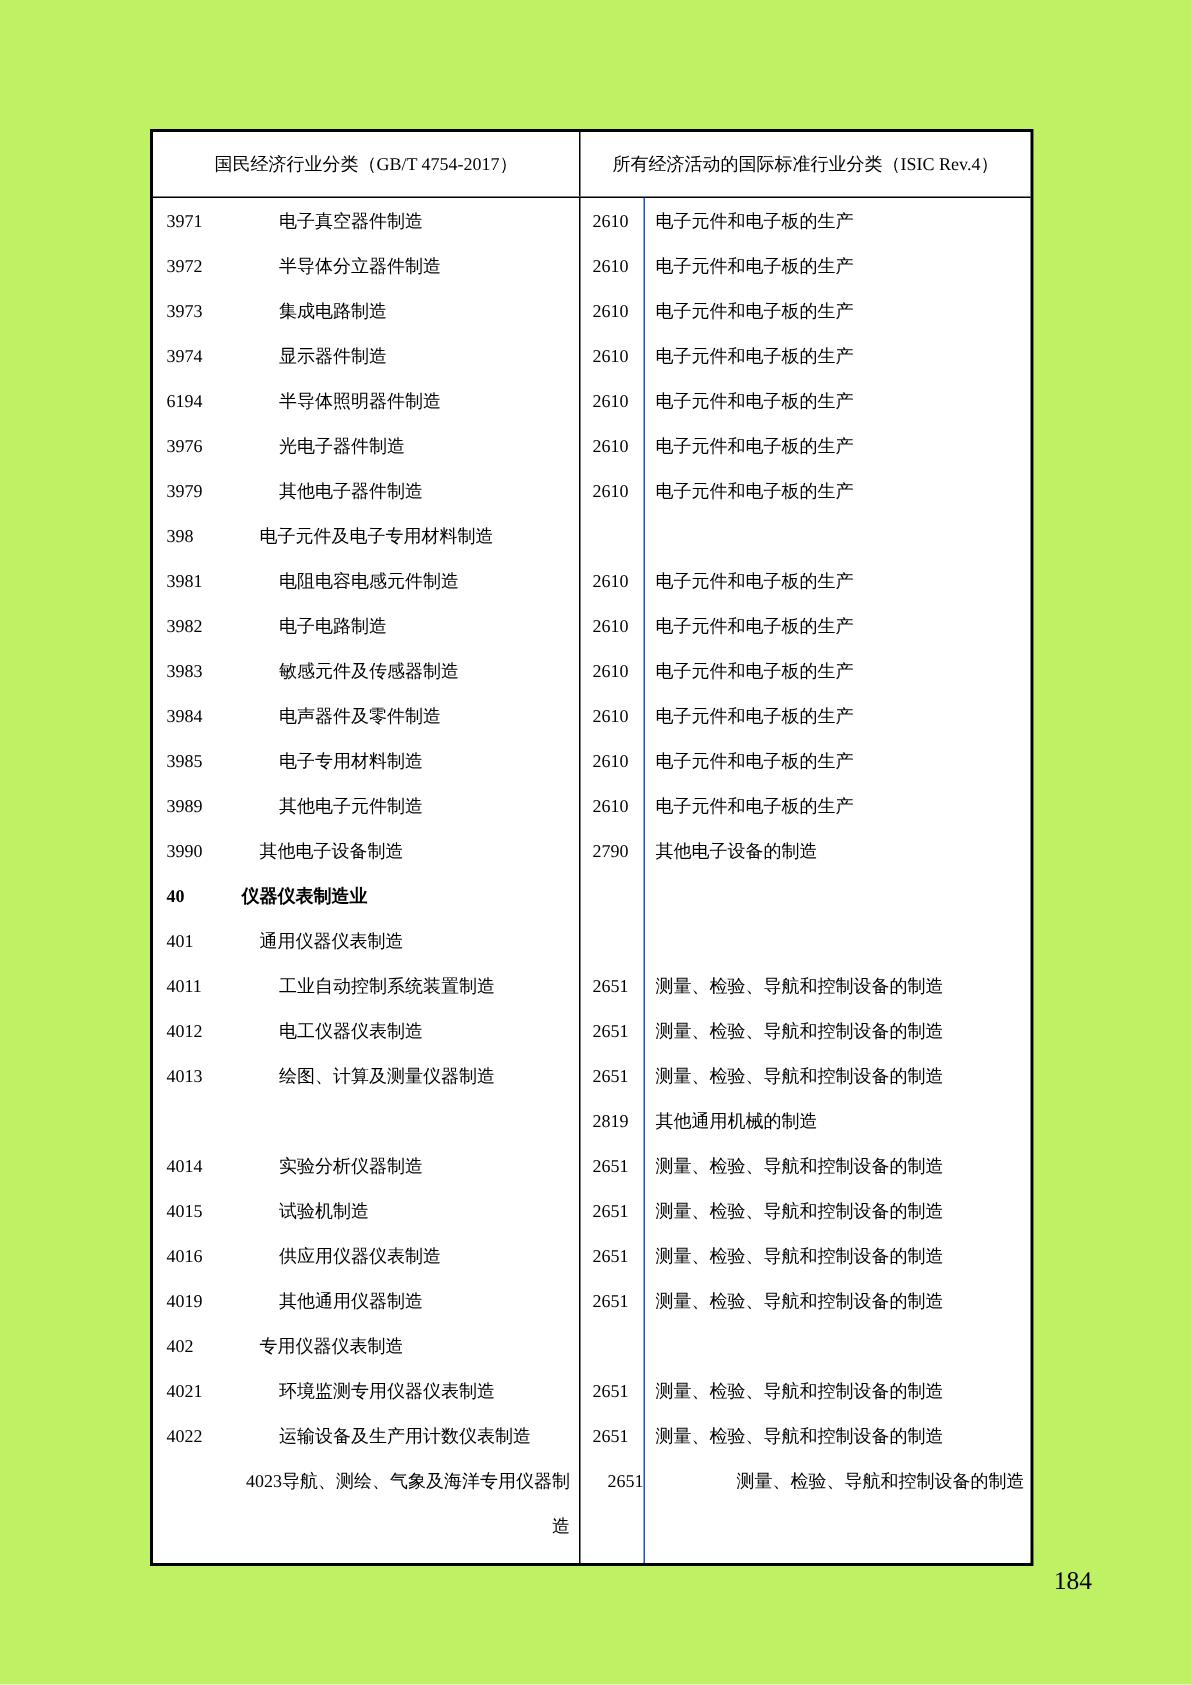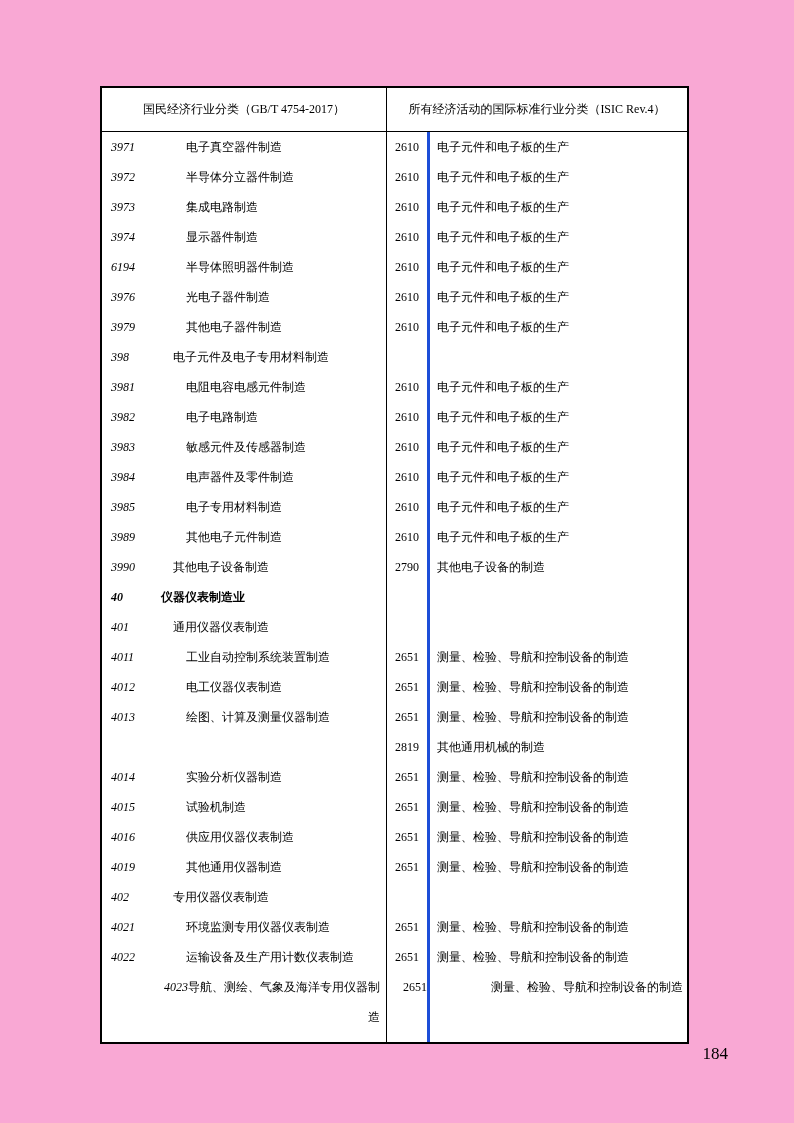--- a/index.html
+++ b/index.html
@@ -4,21 +4,21 @@
 <style>
   * { box-sizing: border-box; margin: 0; padding: 0; }
   html, body { background: #ffffff; }
   body {
     width: 794px; height: 1123px;
     position: relative;
     overflow: hidden;
     font-family: "Liberation Serif", "DejaVu Serif", serif;
     color: #000000;
   }
-  .page { position: absolute; inset: 0; background: #f9a8d4; }
+  .page { position: absolute; inset: 0; background: #bef264; }
 
   .doc-table {
     position: absolute;
     left: 100px; top: 86px;
     width: 589px;
     border: 2px solid #000000;
     background: #ffffff;
   }
 
   
@@ -40,26 +40,26 @@
     display: grid;
     grid-template-columns: 285px 43px 1fr;
   }
   .cell { font-size: 12px; line-height: 30px; }
   .cell.cn {
     border-right: 1px solid #000000;
     padding-left: 9px;
     padding-right: 6px;
   }
   .cell.isic-code {
-    border-right: 3px solid #1d4ed8;
+    border-right: 1px solid #1d4ed8;
     padding-left: 8px;
   }
   .cell.isic-name { padding-left: 7px; padding-right: 4px; }
 
-  .code { display: inline-block; vertical-align: top; font-style: italic; }
+  .code { display: inline-block; vertical-align: top; }
   .lv4 .code { width: 75px; }
   .lv3 .code { width: 62px; }
   .lv2 .code { width: 50px; }
   .bold .code, .bold .nm { font-weight: bold; }
 
   .brow:last-child > .cell { padding-bottom: 10px; text-align: right; }
 
   .page-number {
     position: absolute;
     right: 66px;

